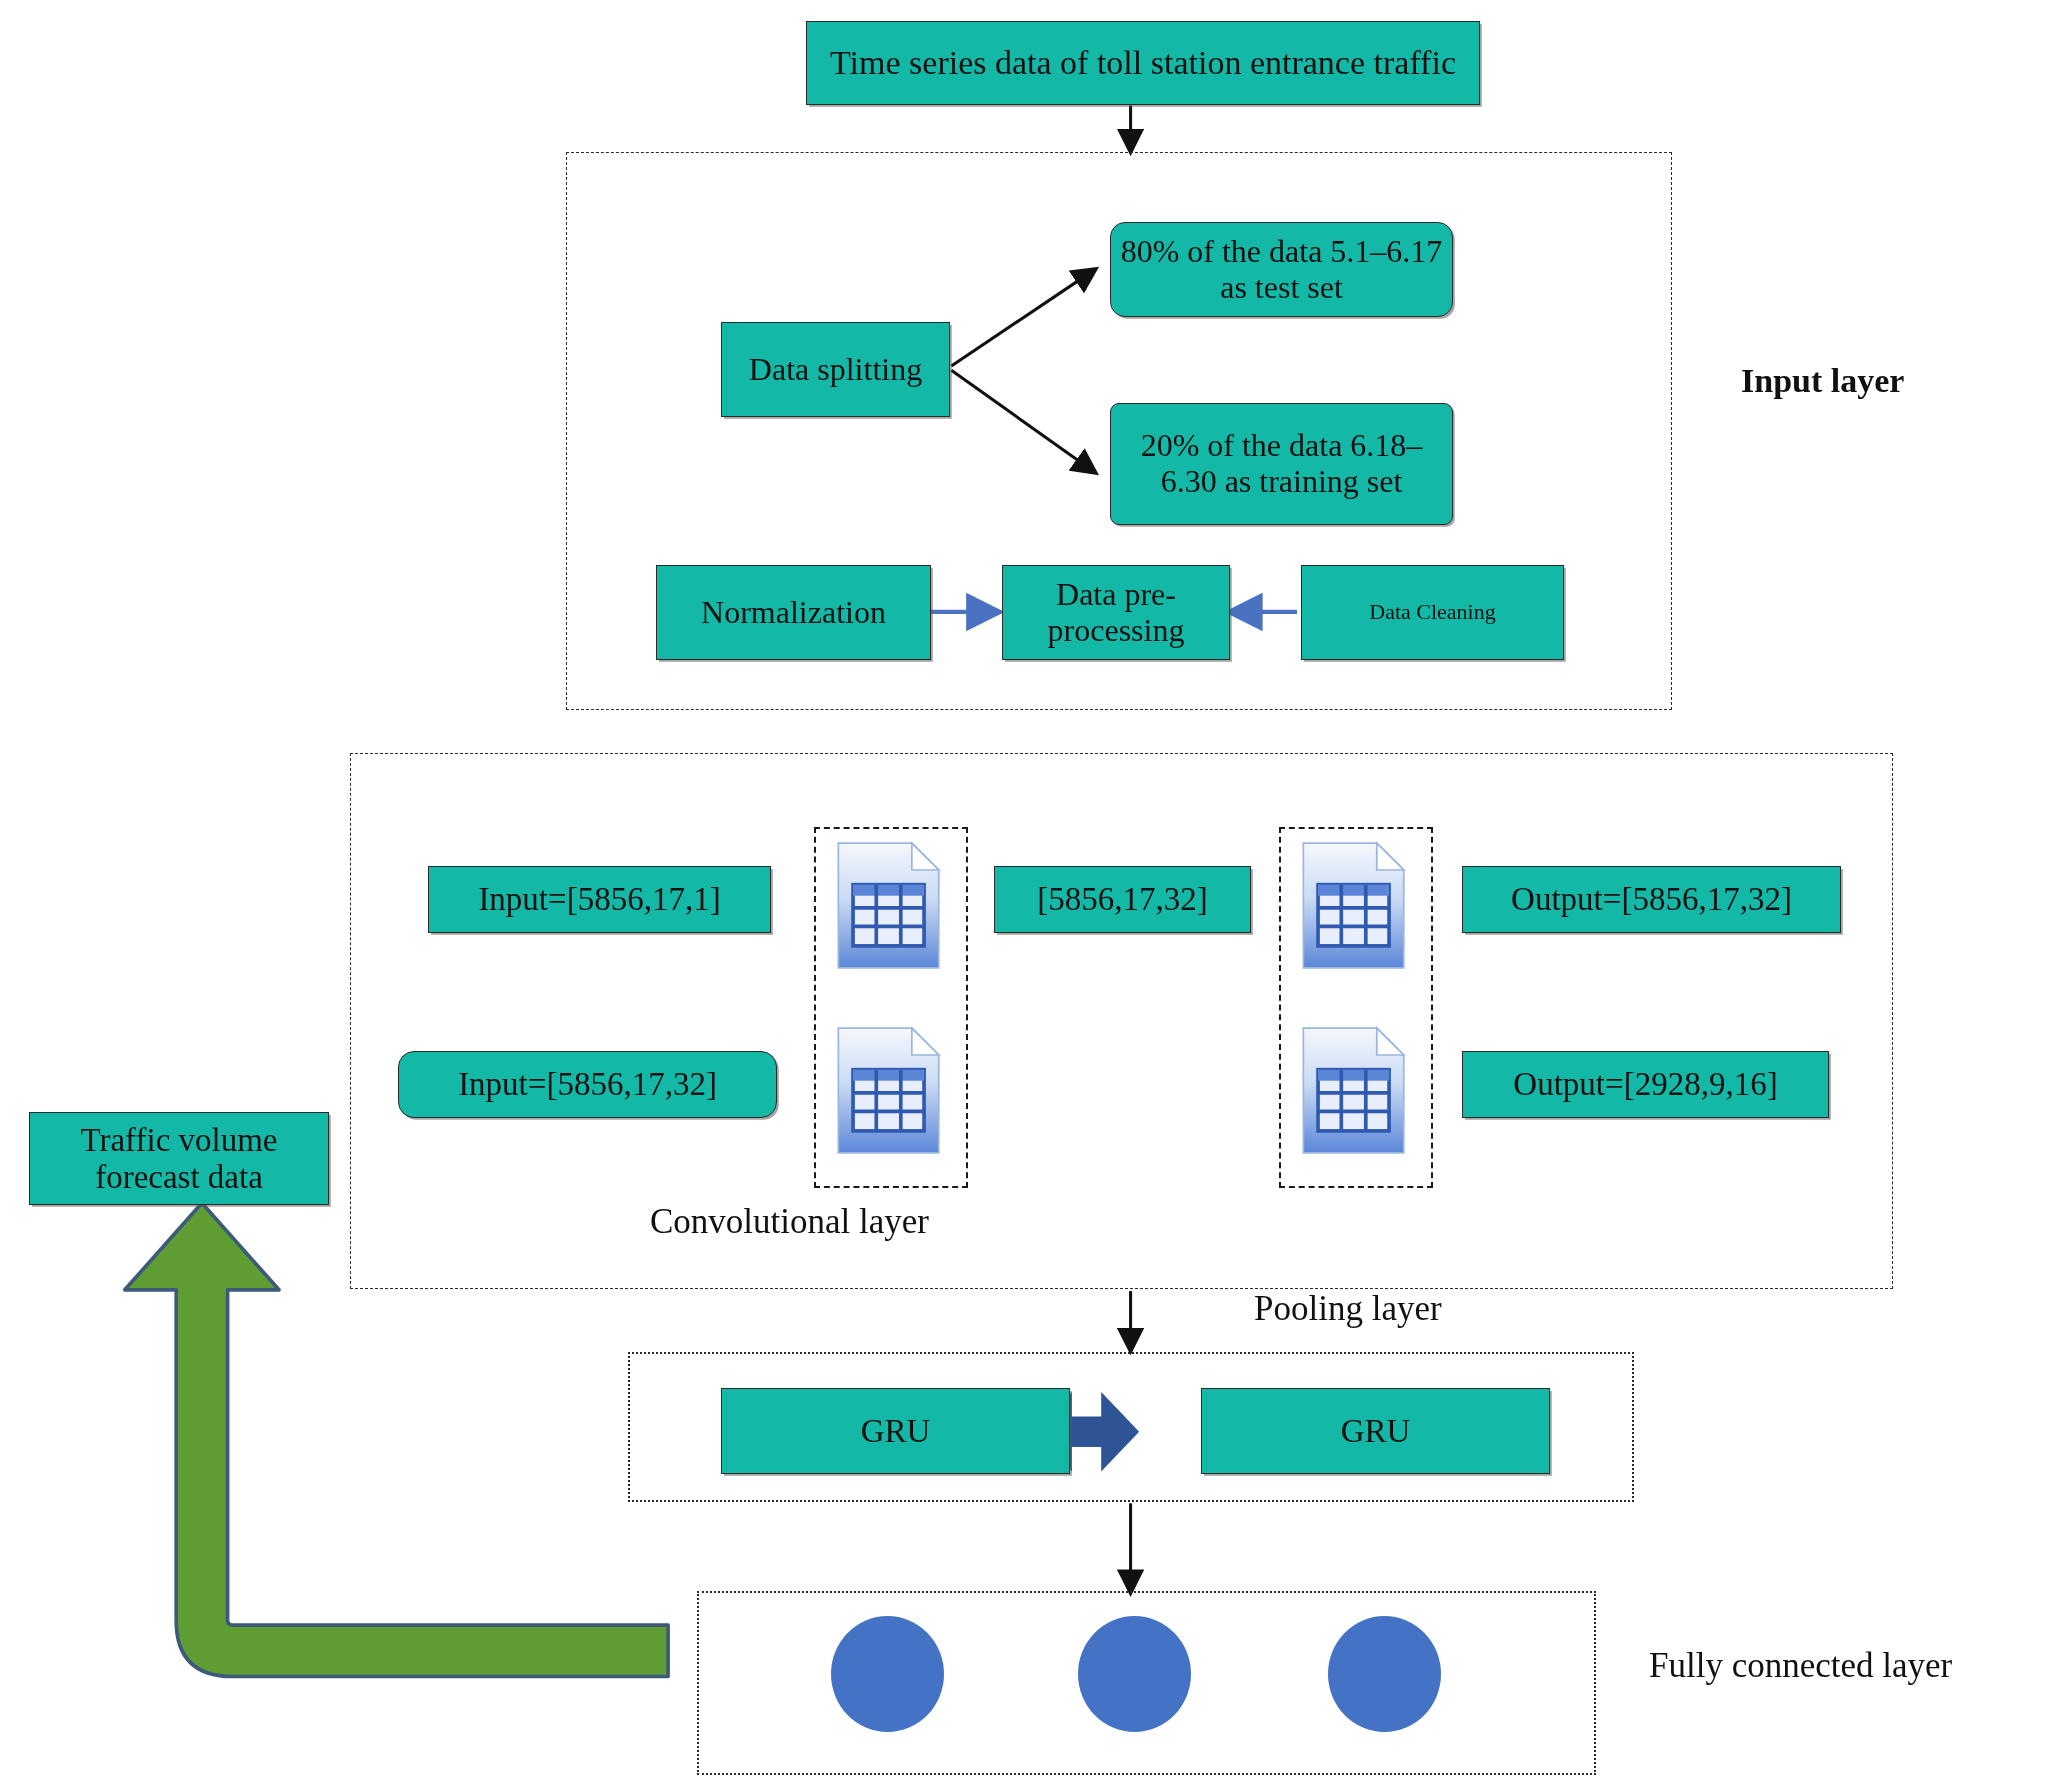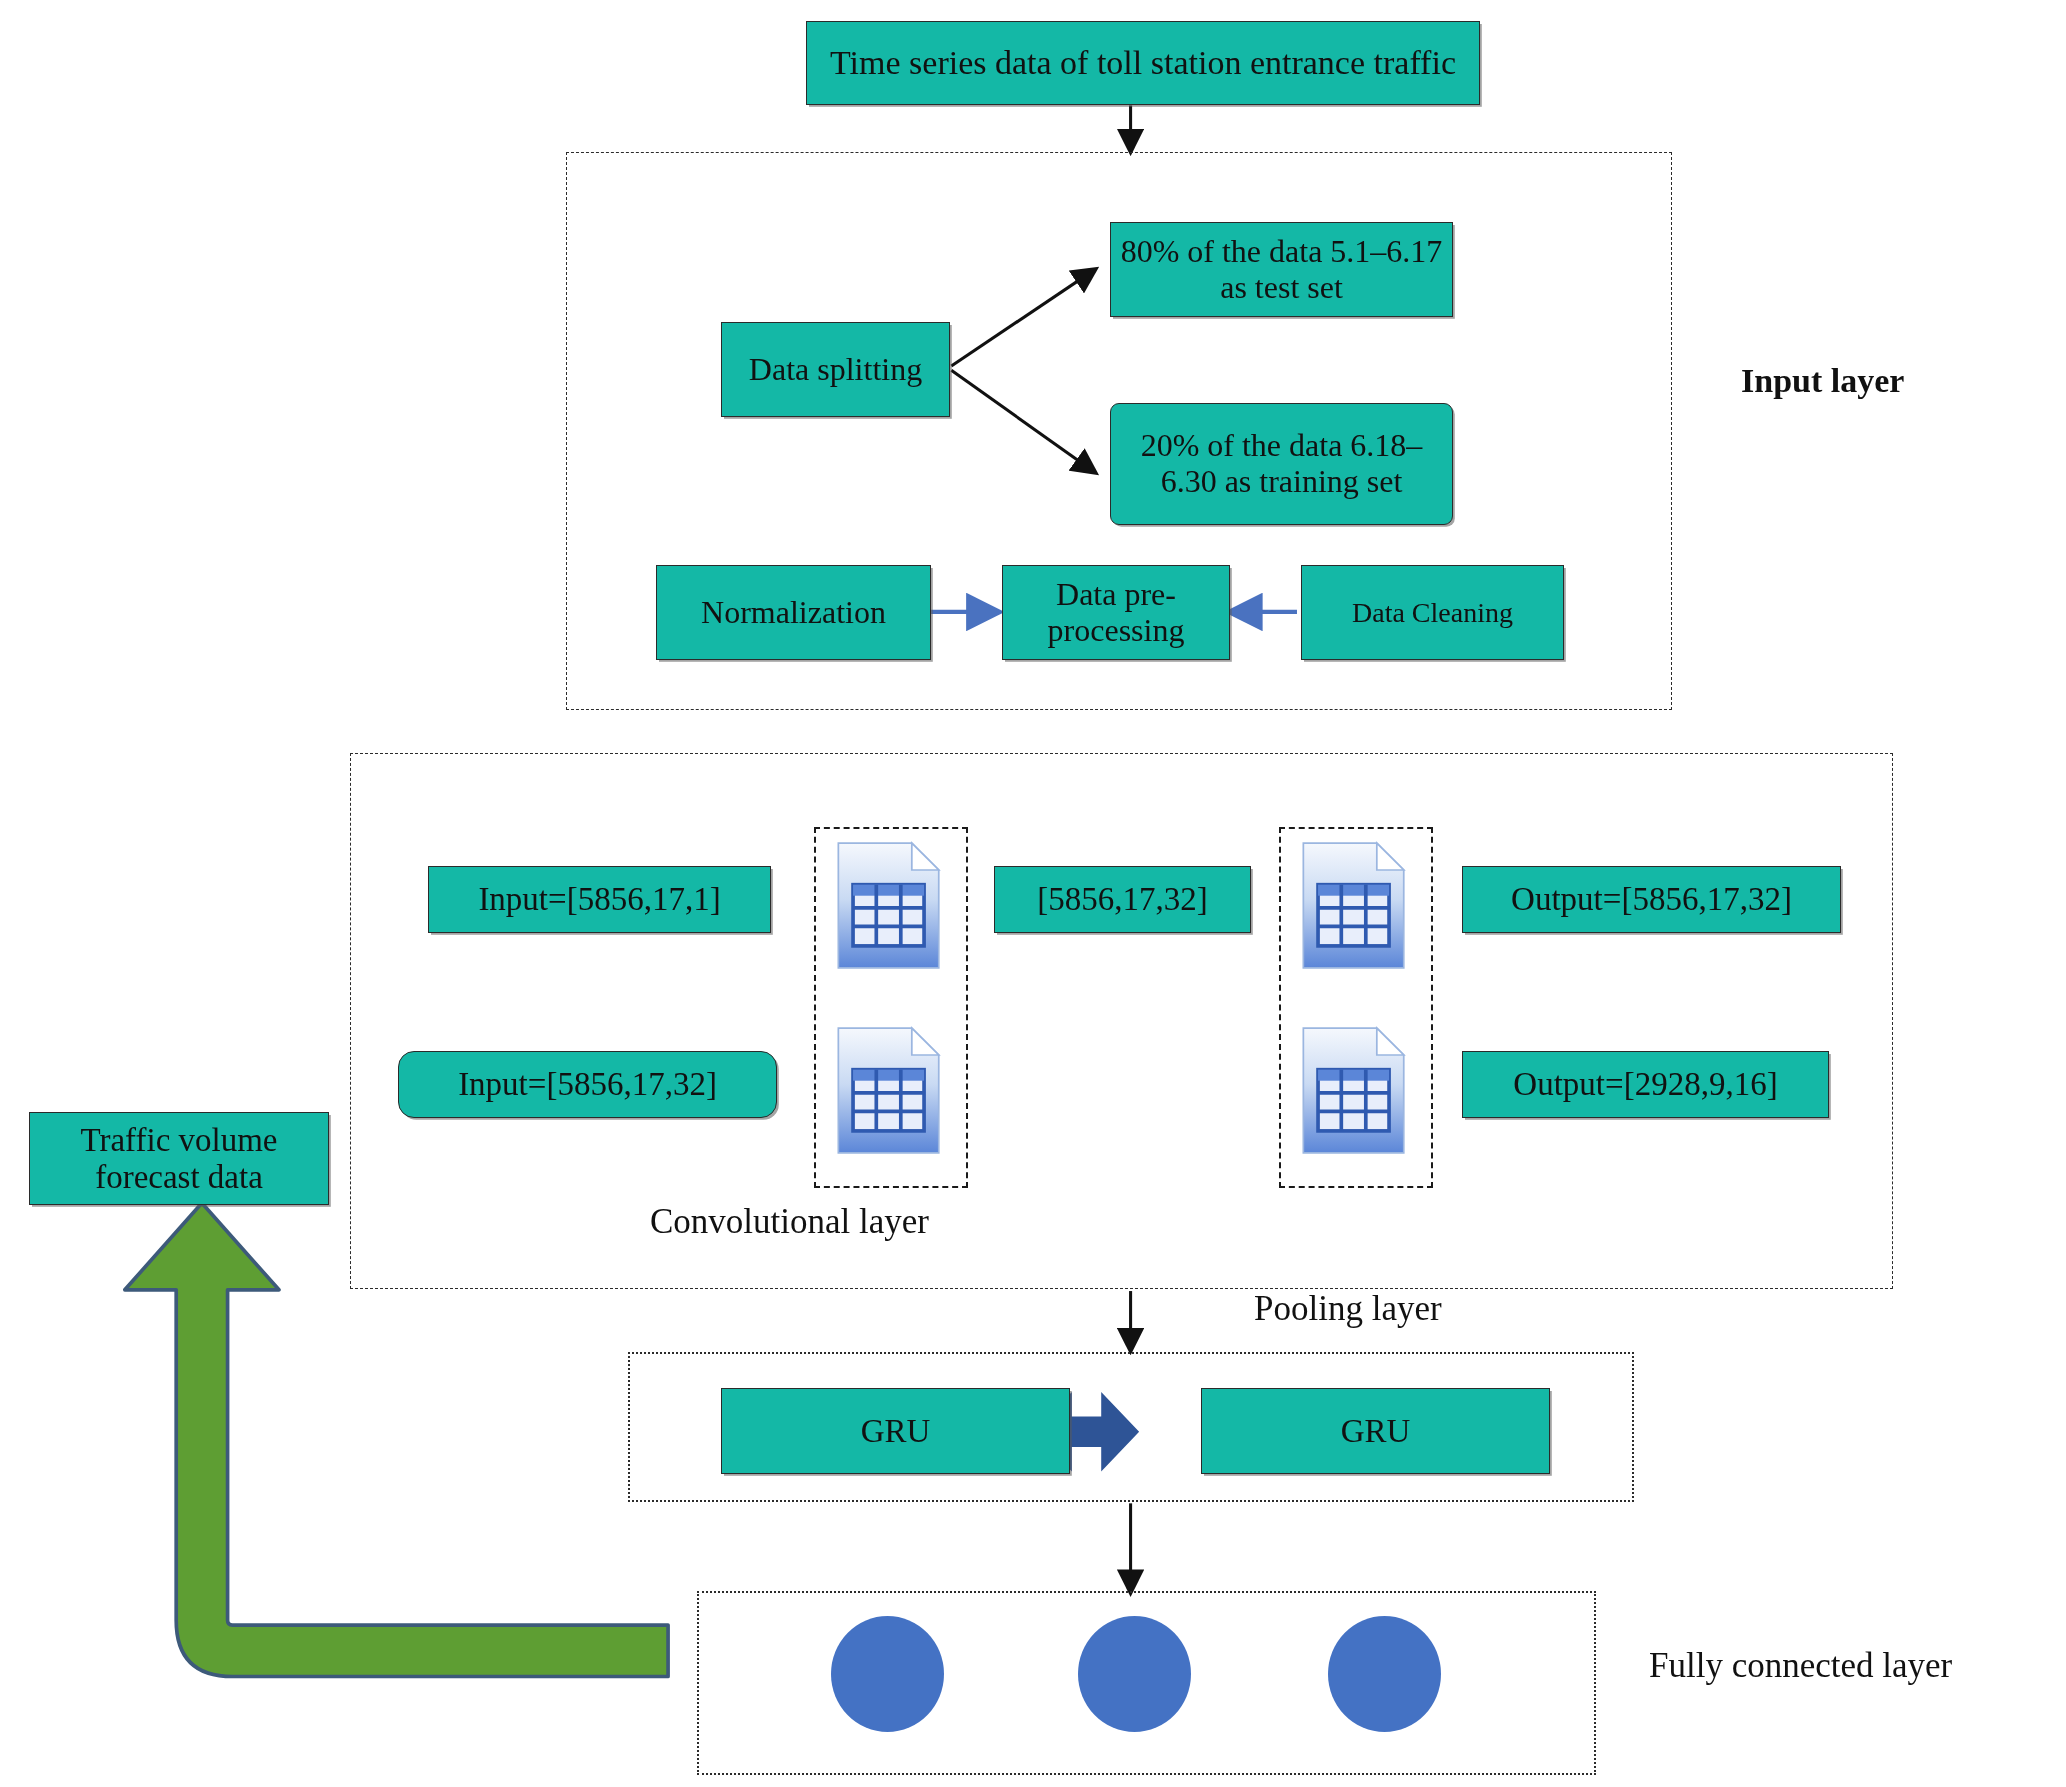--- a/index.html
+++ b/index.html
@@ -112,37 +112,37 @@
   <div class="dashed" style="left:566px;top:152px;width:1106px;height:558px;"></div>
 
   <div class="label" style="left:1741px;top:362px;font-size:34px;font-weight:bold;">
     <span>Input layer</span>
   </div>
 
   <div class="box" style="left:721px;top:322px;width:229px;height:95px;font-size:32px;">
     <span>Data splitting</span>
   </div>
 
-  <div class="box" style="left:1110px;top:222px;width:343px;height:95px;font-size:32px;">
+  <div class="box" style="left:1110px;top:222px;width:343px;height:95px;font-size:32px;border-radius:15px;">
     <span>80% of the data 5.1–6.17 as test set</span>
   </div>
 
   <div class="box" style="left:1110px;top:403px;width:343px;height:122px;font-size:32px;border-radius:9px;">
     <span>20% of the data 6.18–6.30 as training set</span>
   </div>
 
   <div class="box" style="left:656px;top:565px;width:275px;height:95px;font-size:32px;">
     <span>Normalization</span>
   </div>
 
   <div class="box" style="left:1002px;top:565px;width:228px;height:95px;font-size:32px;">
     <span>Data pre-processing</span>
   </div>
 
-  <div class="box" style="left:1301px;top:565px;width:263px;height:95px;font-size:28px;">
+  <div class="box" style="left:1301px;top:565px;width:263px;height:95px;font-size:22px;">
     <span>Data Cleaning</span>
   </div>
 
   <div class="dashed" style="left:350px;top:753px;width:1543px;height:536px;"></div>
 
   <div class="dash-small" style="left:814px;top:827px;width:154px;height:361px;"></div>
 
   <div class="dash-small" style="left:1279px;top:827px;width:154px;height:361px;"></div>
 
   <svg class="docicon" style="left:831px;top:838px;" width="120" height="135" viewBox="0 0 98 110">

